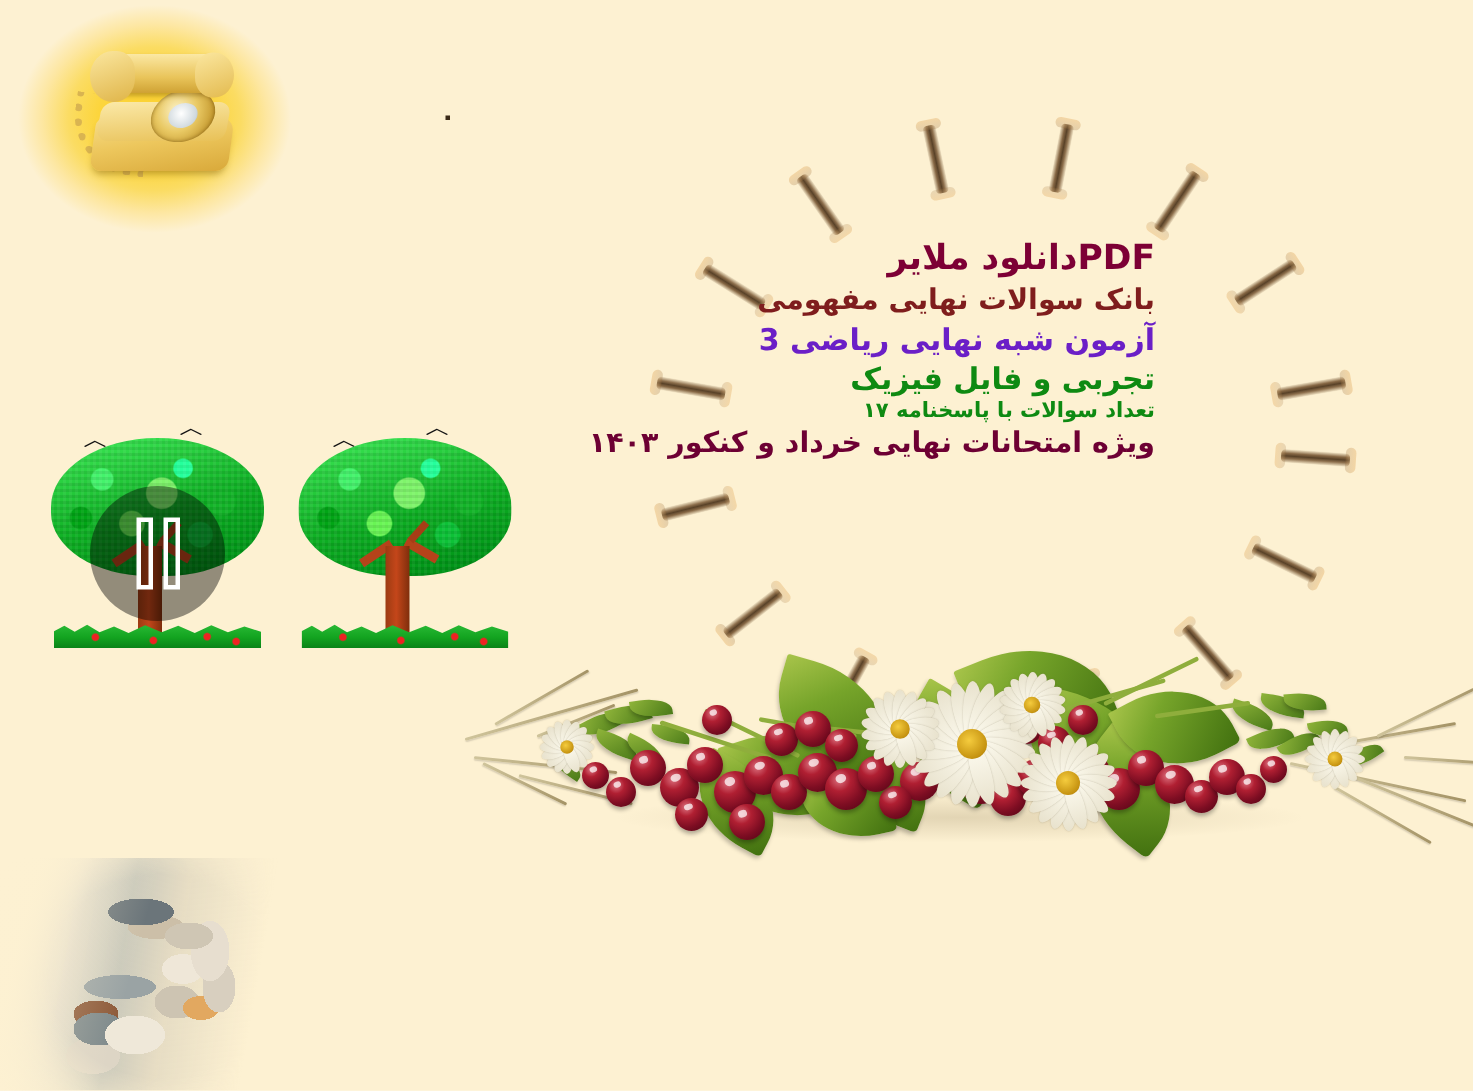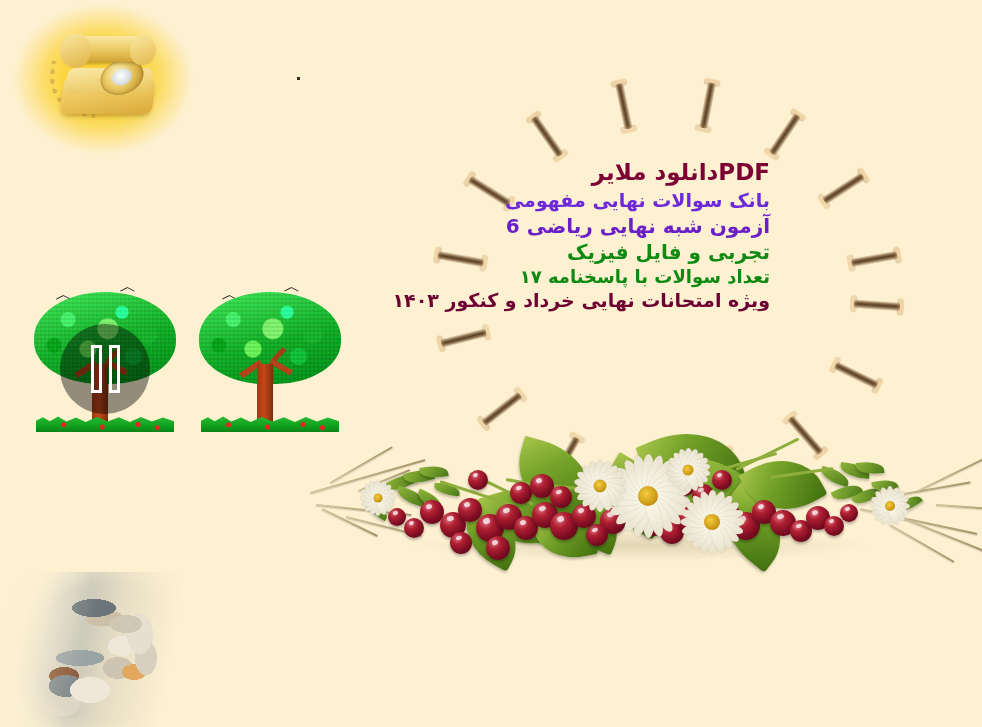--- a/index.html
+++ b/index.html
@@ -134,21 +134,21 @@
 
   
   .textblock{position:absolute;left:430px;top:158px;width:340px;text-align:right;direction:rtl;}
   .tline{font-weight:bold;line-height:1.30;white-space:nowrap;display:block;}
   .l1{font-size:23px;color:#7d0035;letter-spacing:0px;}
   .l2{font-size:19px;color:#8a1fd4;}
   .l3{font-size:20px;color:#6b1fc7;}
   .l4{font-size:20px;color:#6b1fc7;}
   .l5{font-size:20px;color:#0e8a12;}
   .l6{font-size:19px;color:#0e8a12;}
-  .l7{font-size:18px;color:#0e8a12;}
+  .l7{font-size:14px;color:#0e8a12;}
   .l8{font-size:19px;color:#6d0033;}
   .l9{font-size:19px;color:#1017c7;}
   .lat{direction:ltr;unicode-bidi:isolate;display:inline-block;font-weight:bold;}
 
   
   .floral{position:absolute;left:300px;top:412px;width:682px;height:205px;}
   .leaf{position:absolute;border-radius:0 75% 0 75%;
     background:linear-gradient(135deg,#9cbb3c 0%,#6d9a24 40%,#3f6b15 100%);
     box-shadow:0 2px 3px rgba(0,0,0,.25);}
   .leaf.sm{background:linear-gradient(135deg,#8fb43a,#4a7a18);}
@@ -251,22 +251,22 @@
         <div class="node" style="transform: translate(-43.7px, -185.8px) rotate(348deg);"></div>
         <div class="node" style="transform: translate(40.1px, -186.5px) rotate(371deg);"></div>
         <div class="node" style="transform: translate(117.4px, -157.5px) rotate(394deg);"></div>
         <div class="node" style="transform: translate(176.1px, -103.5px) rotate(417deg);"></div>
         <div class="node" style="transform: translate(206.8px, -33px) rotate(440deg);"></div>
       </div>
   </div>
 
   <div class="textblock">
     <span class="tline l1" style="color: rgb(125, 0, 53);"><span class="lat">PDF</span><span>دانلود ملایر</span></span>
-    <span class="tline l2" style="color: #6d28d9;">بانک سوالات نهایی مفهومی</span>
-    <span class="tline l3" style="color: rgb(107, 31, 199);">آزمون شبه نهایی ریاضی 6</span>
+    <span class="tline l2" style="color: #7f1d1d;">بانک سوالات نهایی مفهومی</span>
+    <span class="tline l3" style="color: rgb(107, 31, 199);">آزمون شبه نهایی ریاضی 3</span>
     <span class="tline l5" style="color: rgb(14, 138, 18);">تجربی و فایل  فیزیک</span>
     <span class="tline l7" style="color: rgb(14, 138, 18);">تعداد سوالات با پاسخنامه ۱۷</span>
     <span class="tline l8" style="color: rgb(109, 0, 51);">ویژه امتحانات نهایی خرداد و کنکور ۱۴۰۳</span>
   </div>
 
   <div class="floral">
     <div class="floral-shadow"></div>
     <div id="flora">
         <div class="twig" style="left: 10px; top: 80px; width: 120px; height: 2px; transform: rotate(-16deg);"></div>
         <div class="twig" style="left: 16px; top: 92px; width: 96px; height: 2px; transform: rotate(6deg);"></div>

